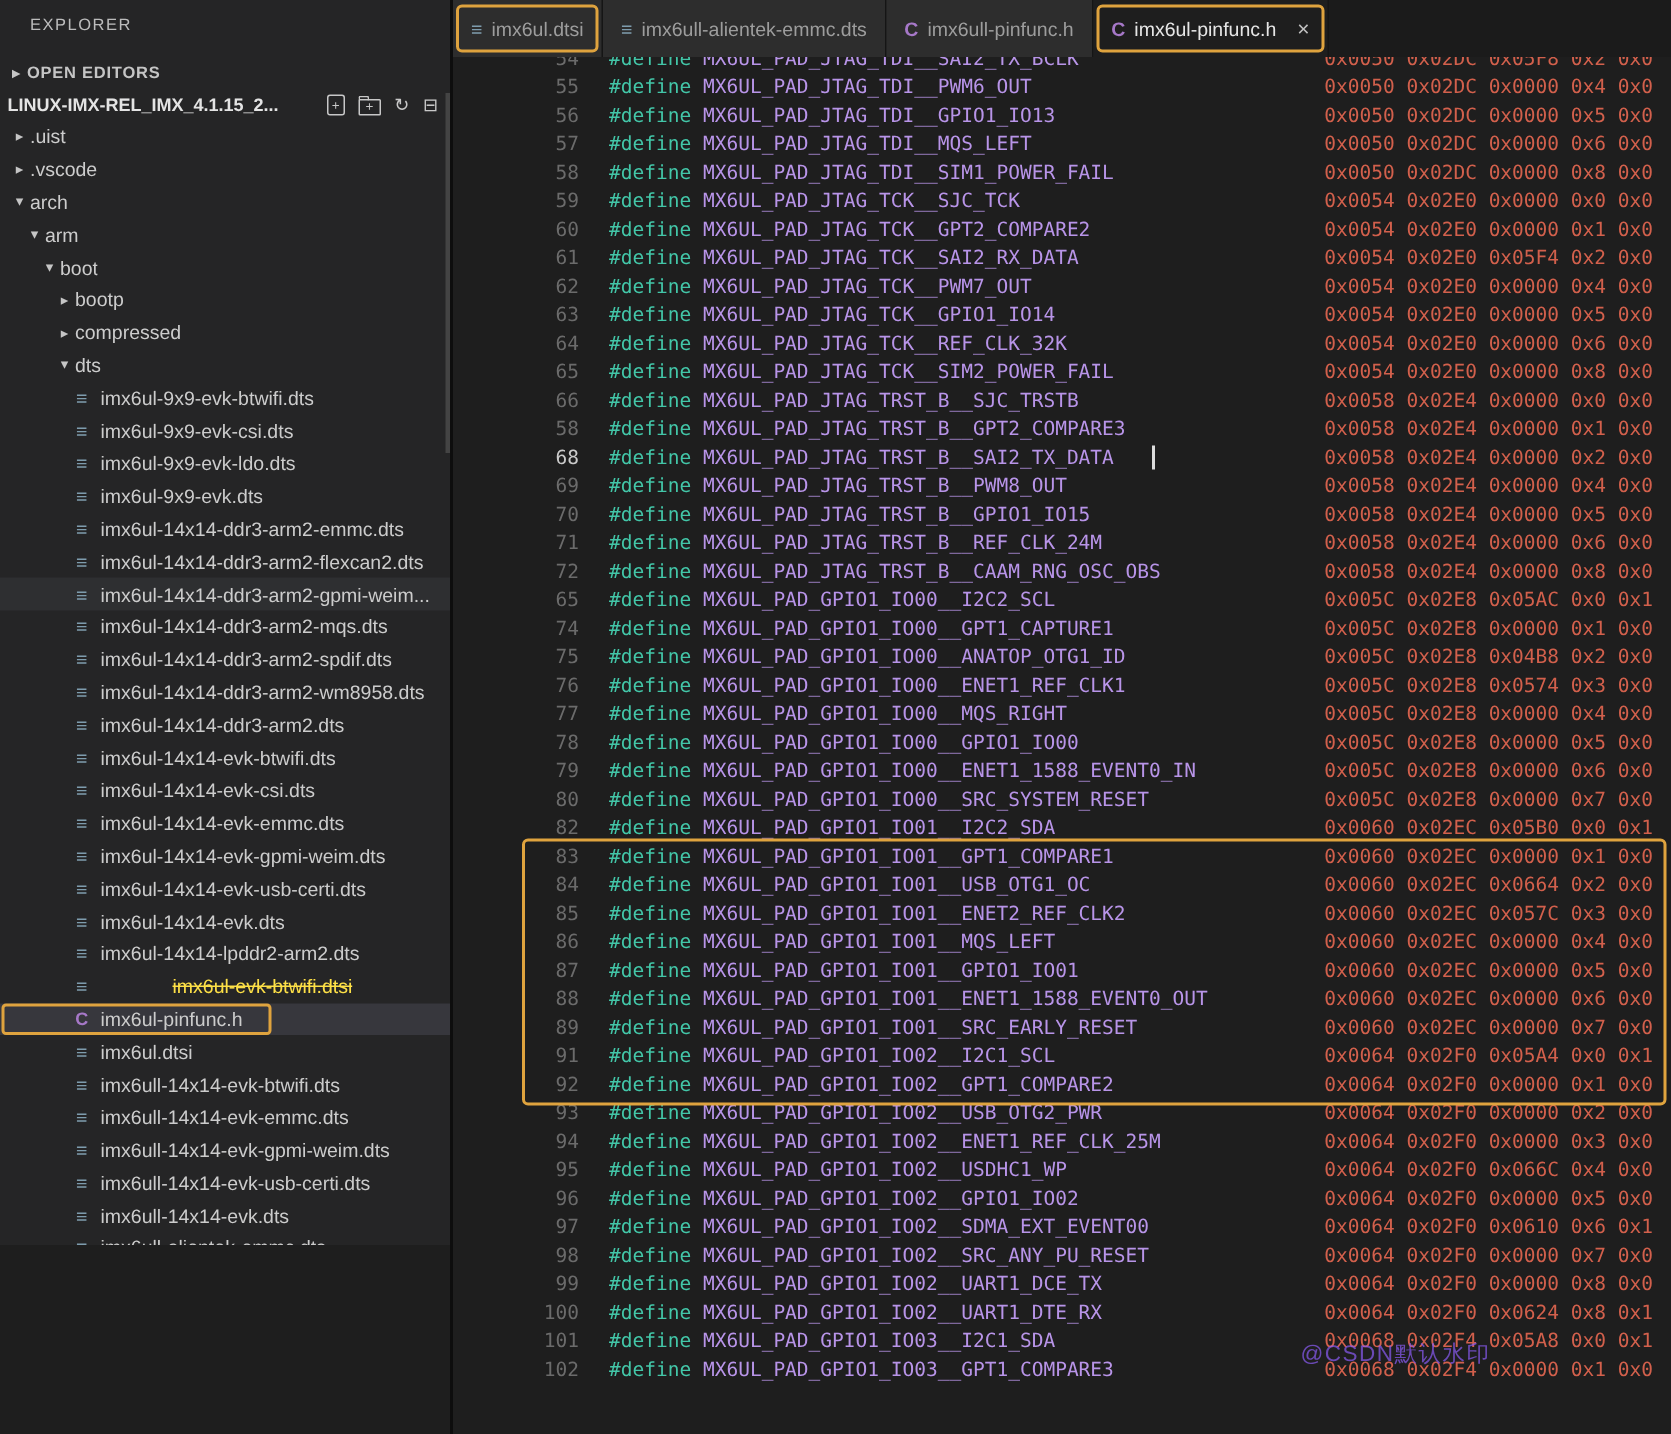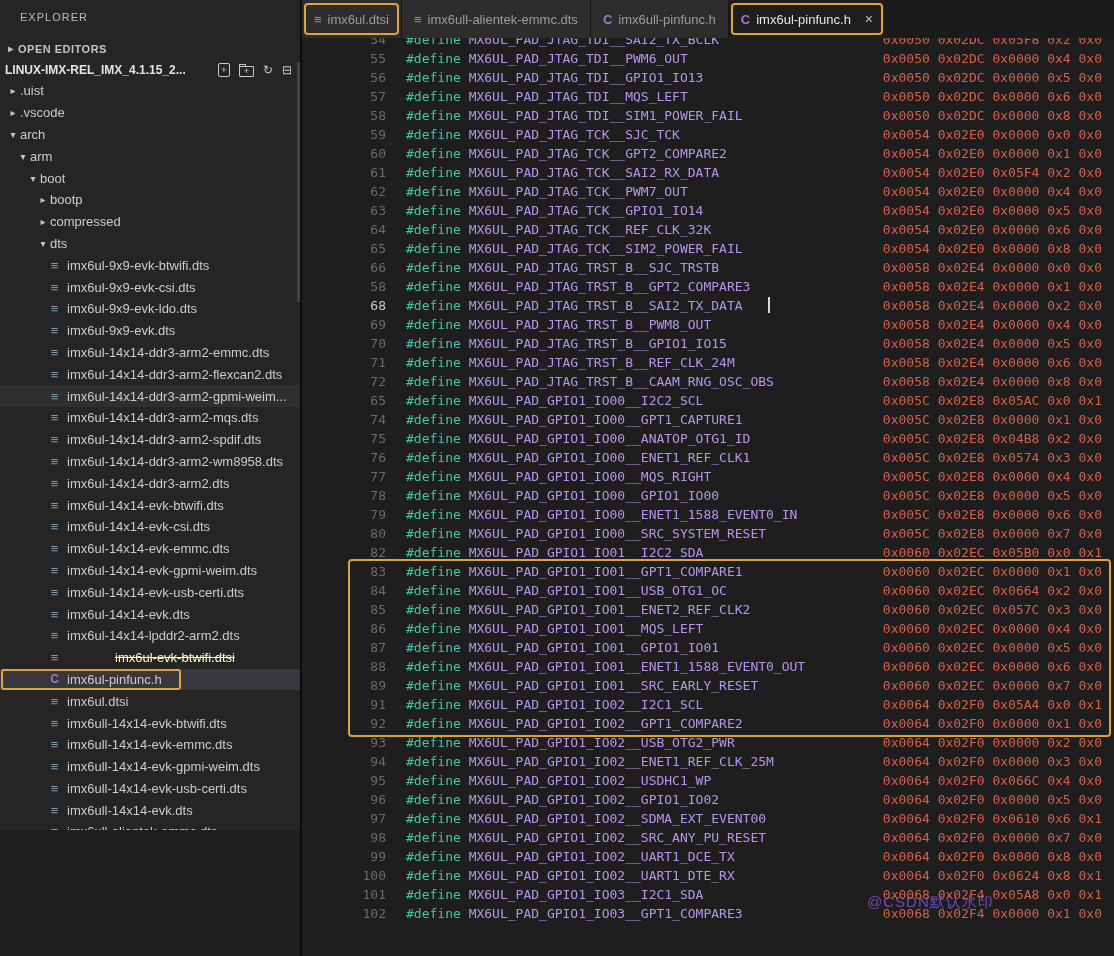--- a/index.html
+++ b/index.html
@@ -26,21 +26,21 @@
   .act.icfolder::before{content:"";position:absolute;top:-3px;left:-1px;width:5px;height:2px;border:1px solid #c8c8c8;border-bottom:none;border-radius:1px 1px 0 0;}
   #tree{position:absolute;top:80px;left:0;right:0;}
   .trow{display:flex;align-items:center;height:21.8px;position:relative;color:#cccccc;font-size:13px;white-space:nowrap;cursor:default;}
   .trow .fic{width:17px;text-align:center;margin-right:4px;flex:none;}
   .fic-dts{color:var(--dts-icon,#7e9cad);font-size:13px;}
   .fic-c{color:var(--c-icon,#a678c8);font-weight:bold;font-size:12px;}
   .fic-m{color:var(--makefile-icon,#e37933);font-weight:bold;font-size:12px;}
   .tlabel{overflow:hidden;text-overflow:ellipsis;}
   .trow.selected{background:var(--selection-bg,#37373d);}
   .trow.hover{background:#2e2f31;}
-  .trow.strike .tlabel{text-decoration:line-through;color:#fef9c3;padding-left:48px;}
+  .trow.strike .tlabel{text-decoration:line-through;color:#fde047;padding-left:48px;}
   .trow.boxed::after{content:"";position:absolute;left:1px;top:0;width:176px;height:17px;border:2px solid var(--accent-box,#dfa33e);border-radius:3px;pointer-events:none;}
   .sb-scroll{position:absolute;right:0;top:62px;width:3px;height:240px;background:#555;opacity:.65;}
   
   .editor{position:absolute;left:302px;top:0;right:0;bottom:0;}
   .tabbar{position:absolute;top:0;left:0;right:0;height:38px;background:var(--tabstrip-bg,#1b1b1b);display:flex;align-items:stretch;}
   .tab{position:relative;display:flex;align-items:center;gap:6px;padding:0 12px;background:var(--tab-inactive-bg,#2d2d2d);
     color:#9d9d9d;font-size:13px;border-right:1px solid #151515;cursor:default;}
   .tab.active{background:var(--tab-active-bg,#1e1e1e);color:#e6e6e6;}
   .tab .fic{font-size:13px;}
   .tab .close{margin-left:8px;color:#c0c0c0;font-size:14px;}

